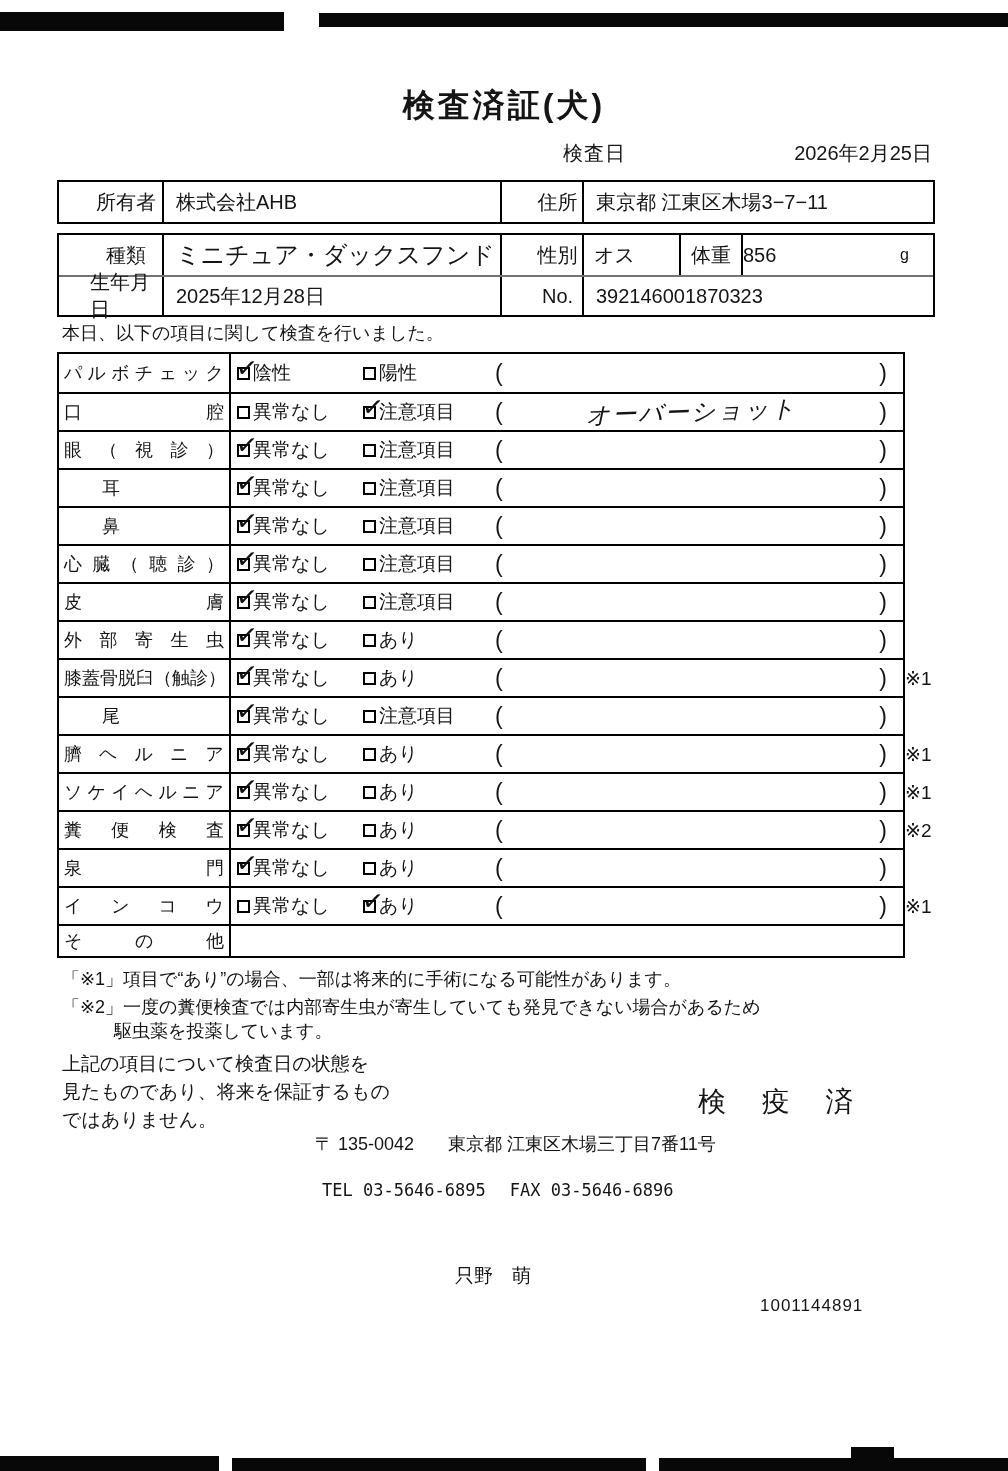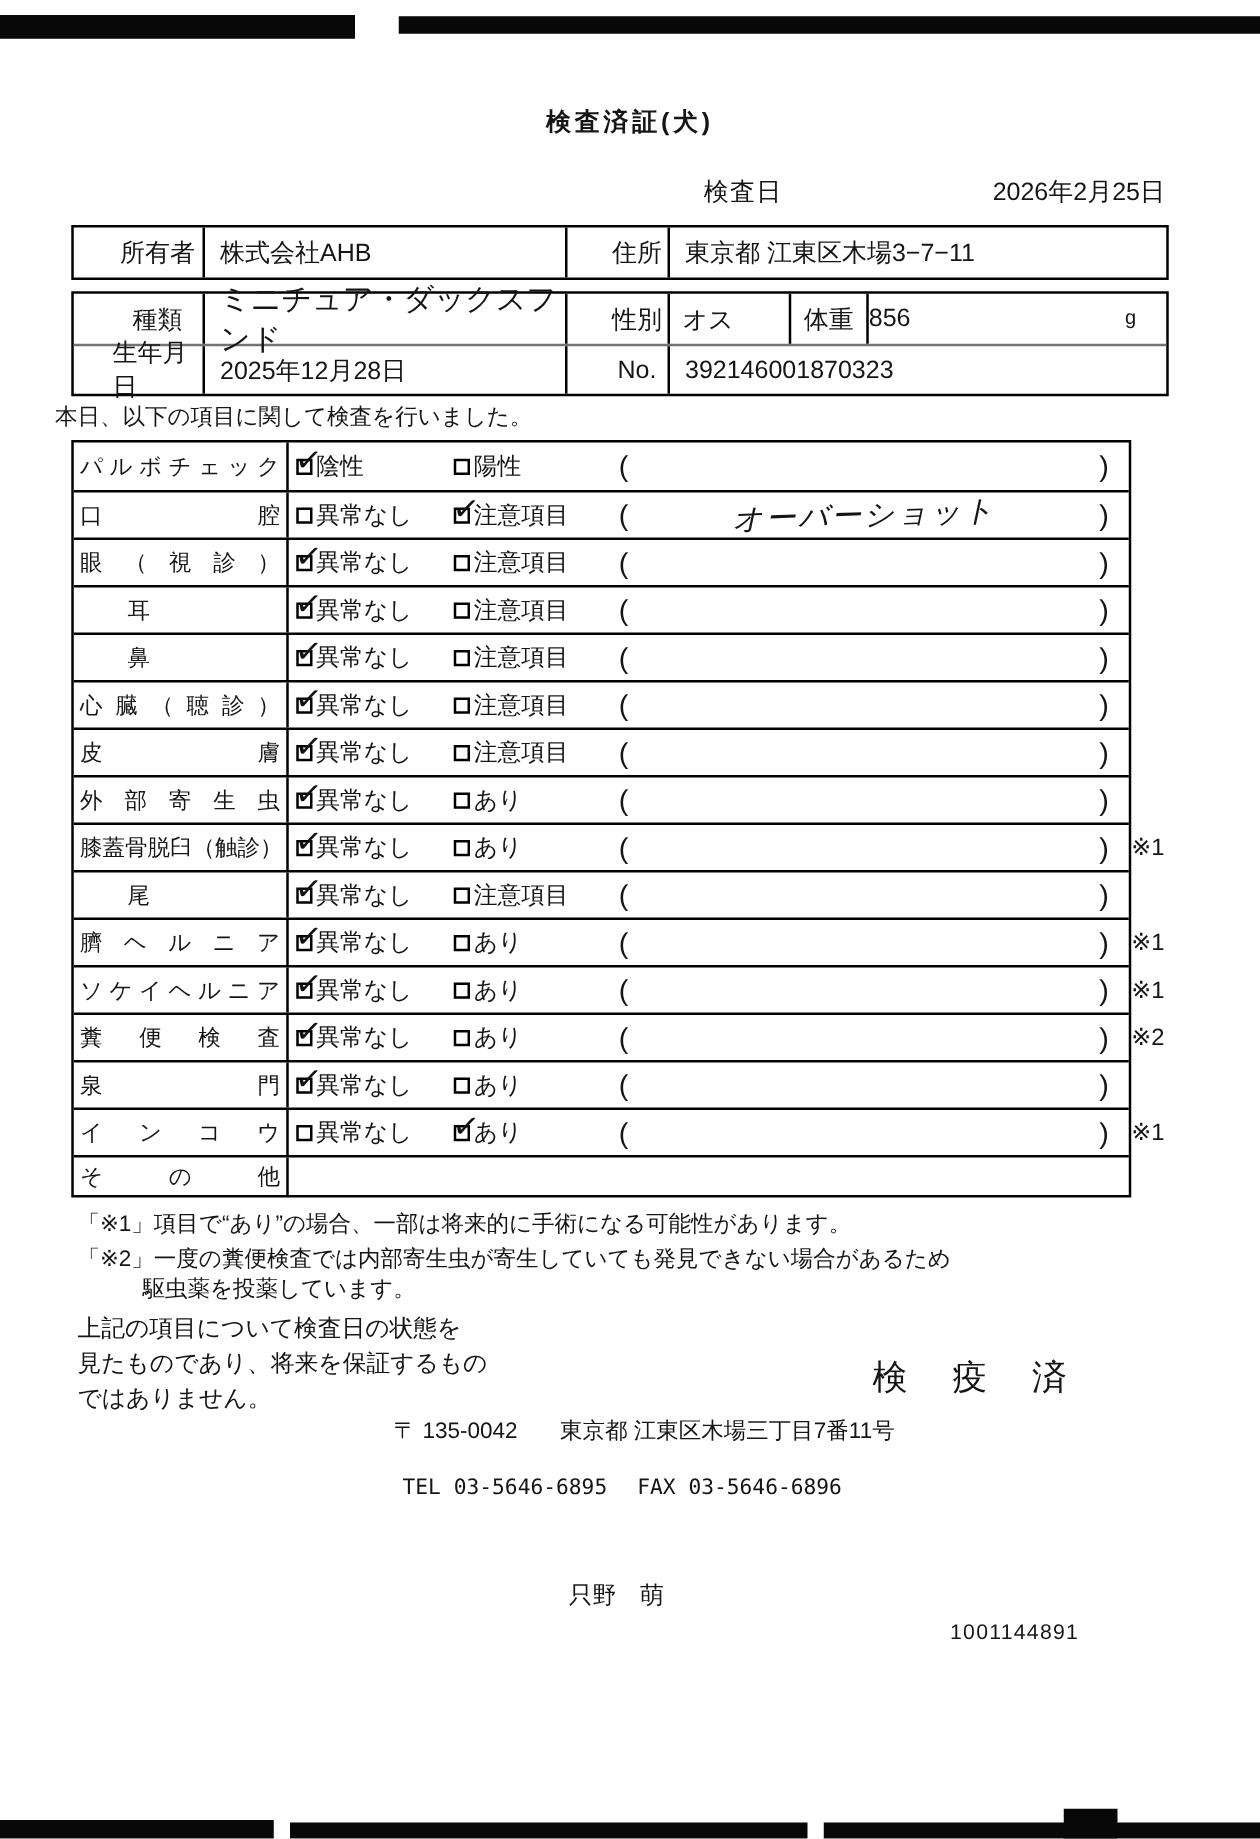--- a/index.html
+++ b/index.html
@@ -12,47 +12,47 @@
     color:#151515;
     font-family:"Liberation Sans","DejaVu Sans",sans-serif;
     overflow:hidden;
   }
   
   .scan-bar { position:absolute; background:#080808; }
 
   
   .doc-title {
     position:absolute; left:0; right:0; top:84px;
-    text-align:center; font-size:20px; font-weight:600; letter-spacing:3px;
+    text-align:center; font-size:32px; font-weight:600; letter-spacing:3px;
   }
   .insp-date-label { position:absolute; left:563px; top:140px; font-size:20px; letter-spacing:1px; }
   .insp-date-value { position:absolute; left:770px; top:140px; width:162px; text-align:right; font-size:20px; }
 
   
   .tbl { position:absolute; left:57px; width:878px; border:2px solid #000; }
   .tbl-row { display:flex; align-items:stretch; }
   .tbl-row + .tbl-row { border-top:2px solid #737373; }
   .cell { display:flex; align-items:center; font-size:20px; }
   .cell.lbl { justify-content:center;padding-left:31px; }
   .cell.brd { border-left:2px solid #000; }
   .owner-tbl { top:180px; }
   .owner-tbl .tbl-row { height:40px; }
   .info-tbl { top:233px; }
   .info-tbl .tbl-row { height:40px; }
   .w-lbl1 { width:103px; }
-  .w-val1 { width:290px; padding-left:12px; }
+  .w-val1 { width:338px; padding-left:12px; }
   .w-lbl2 { width:82px; }
   .w-sex  { width:97px; padding-left:10px; }
   .w-wlbl { width:62px; justify-content:center; }
   .w-rest { flex:1; padding-left:12px; }
   .weight-cell { flex:1; justify-content:space-between; padding-right:24px; gap:16px; }
   .weight-cell .unit { font-size:16px; }
   .breed { font-size:24px; }
 
-  .intro-text { position:absolute; left:44px; top:321px; font-size:18px; }
+  .intro-text { position:absolute; left:62px; top:321px; font-size:18px; }
 
   
   .exam-tbl { position:absolute; left:57px; top:352px; width:848px; border:2px solid #000; }
   .exam-row { display:flex; align-items:center; height:38px; position:relative; }
   .exam-row + .exam-row { border-top:2px solid #000; }
   .exam-row:last-child { height:32px; }
   .item-cell { width:172px; height:100%; border-right:2px solid #000; display:flex; align-items:center; padding:0 5px; }
   .item-label { flex:1; display:flex; justify-content:space-between; font-size:18px; letter-spacing:0; }
   .item-label.single { justify-content:flex-start; padding-left:38px; }
   .opt-cell { display:flex; align-items:center; font-size:19px; }

